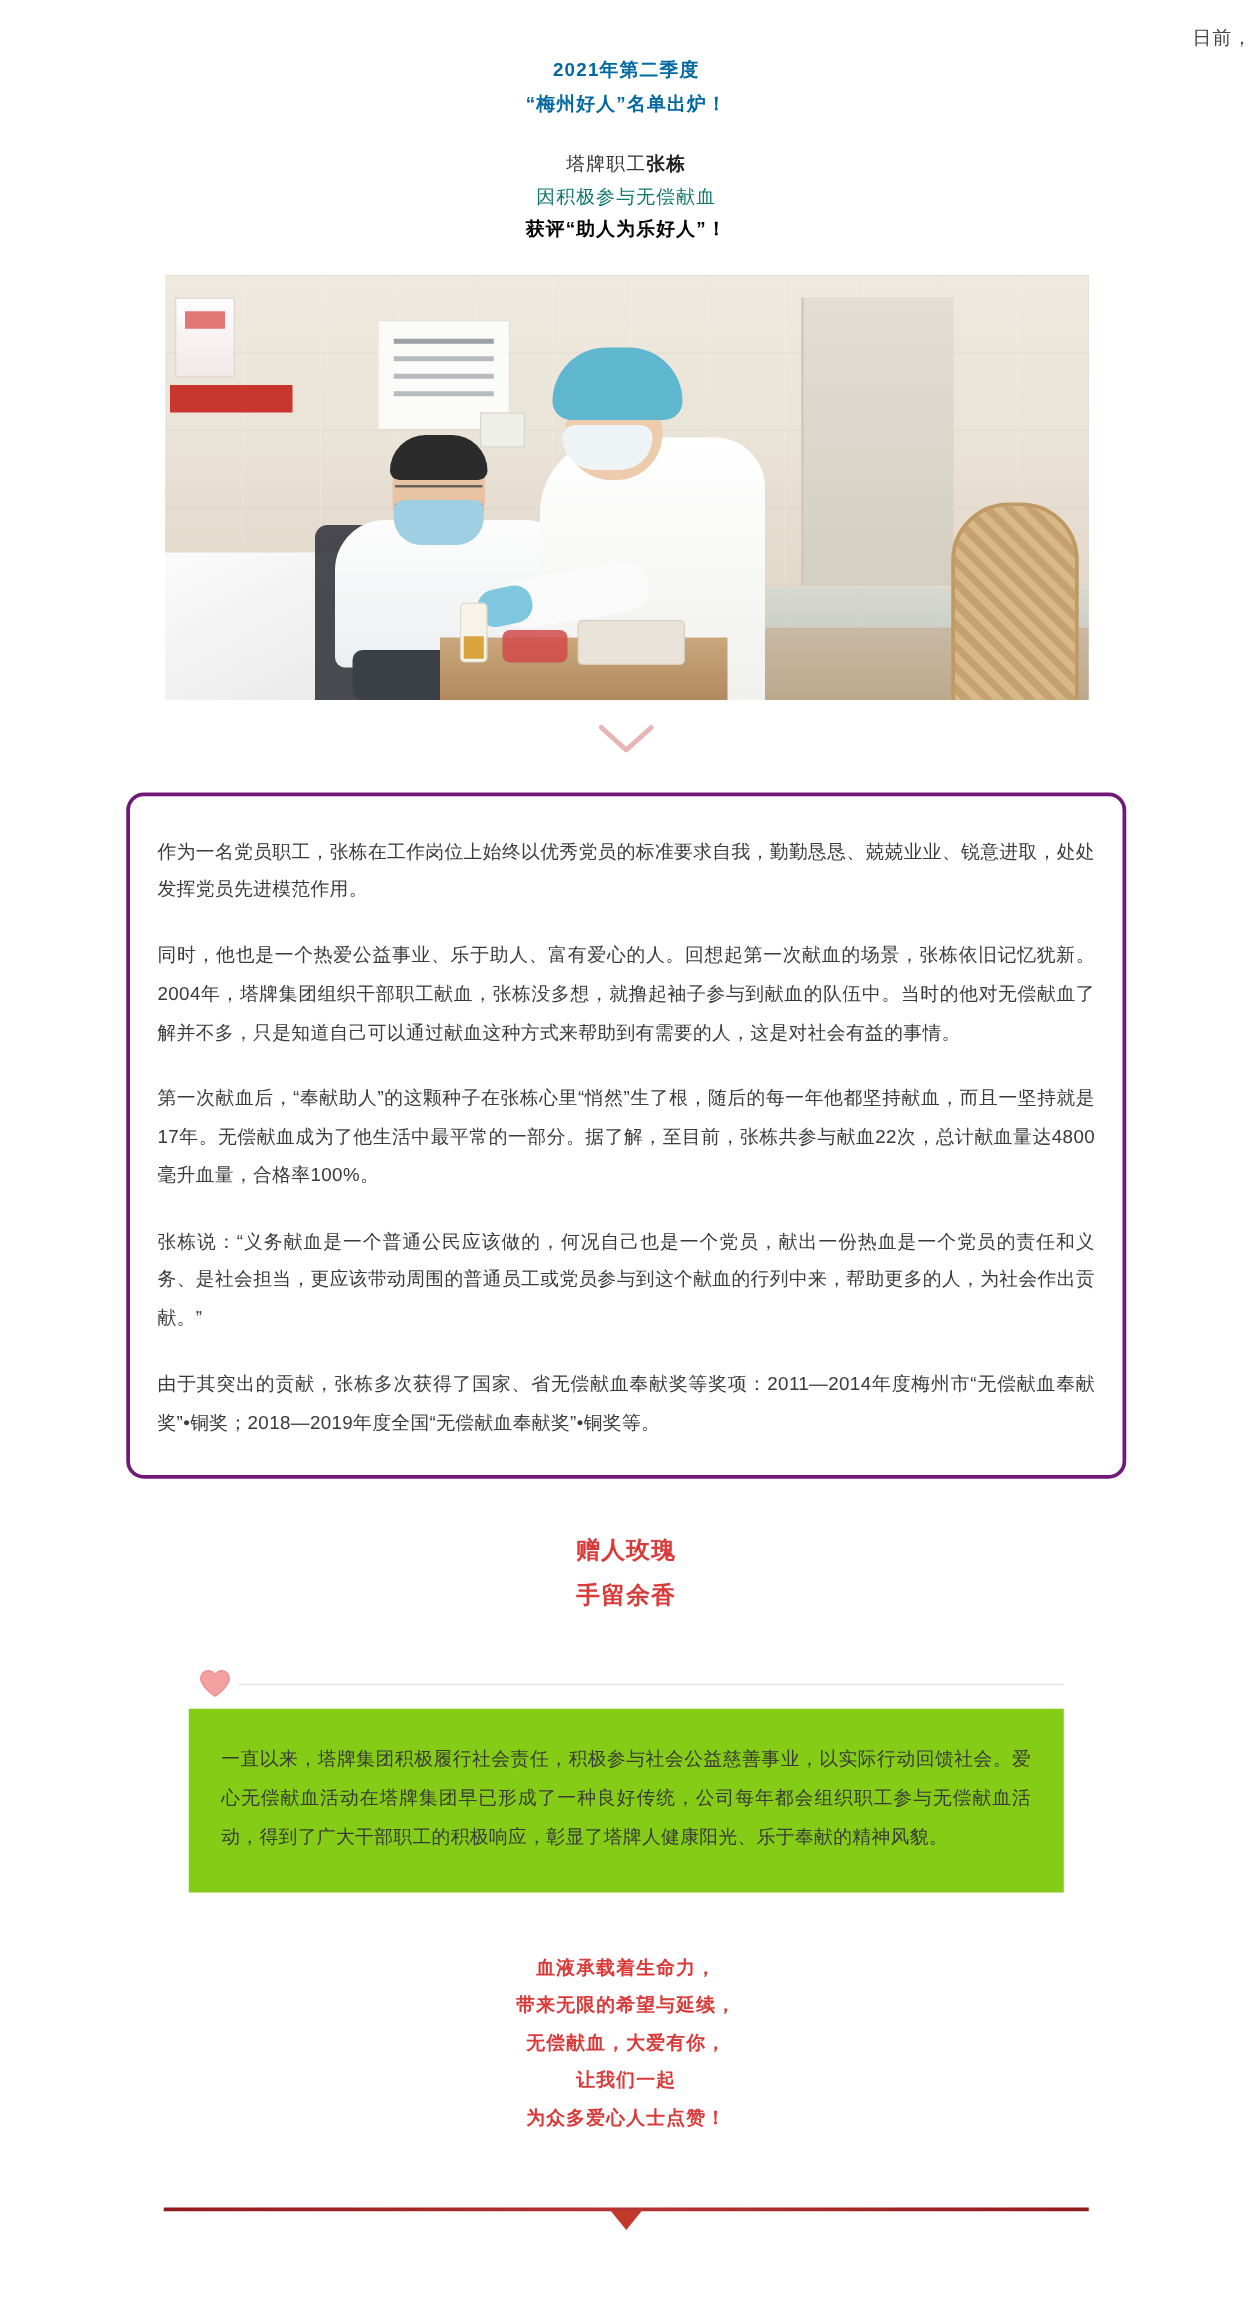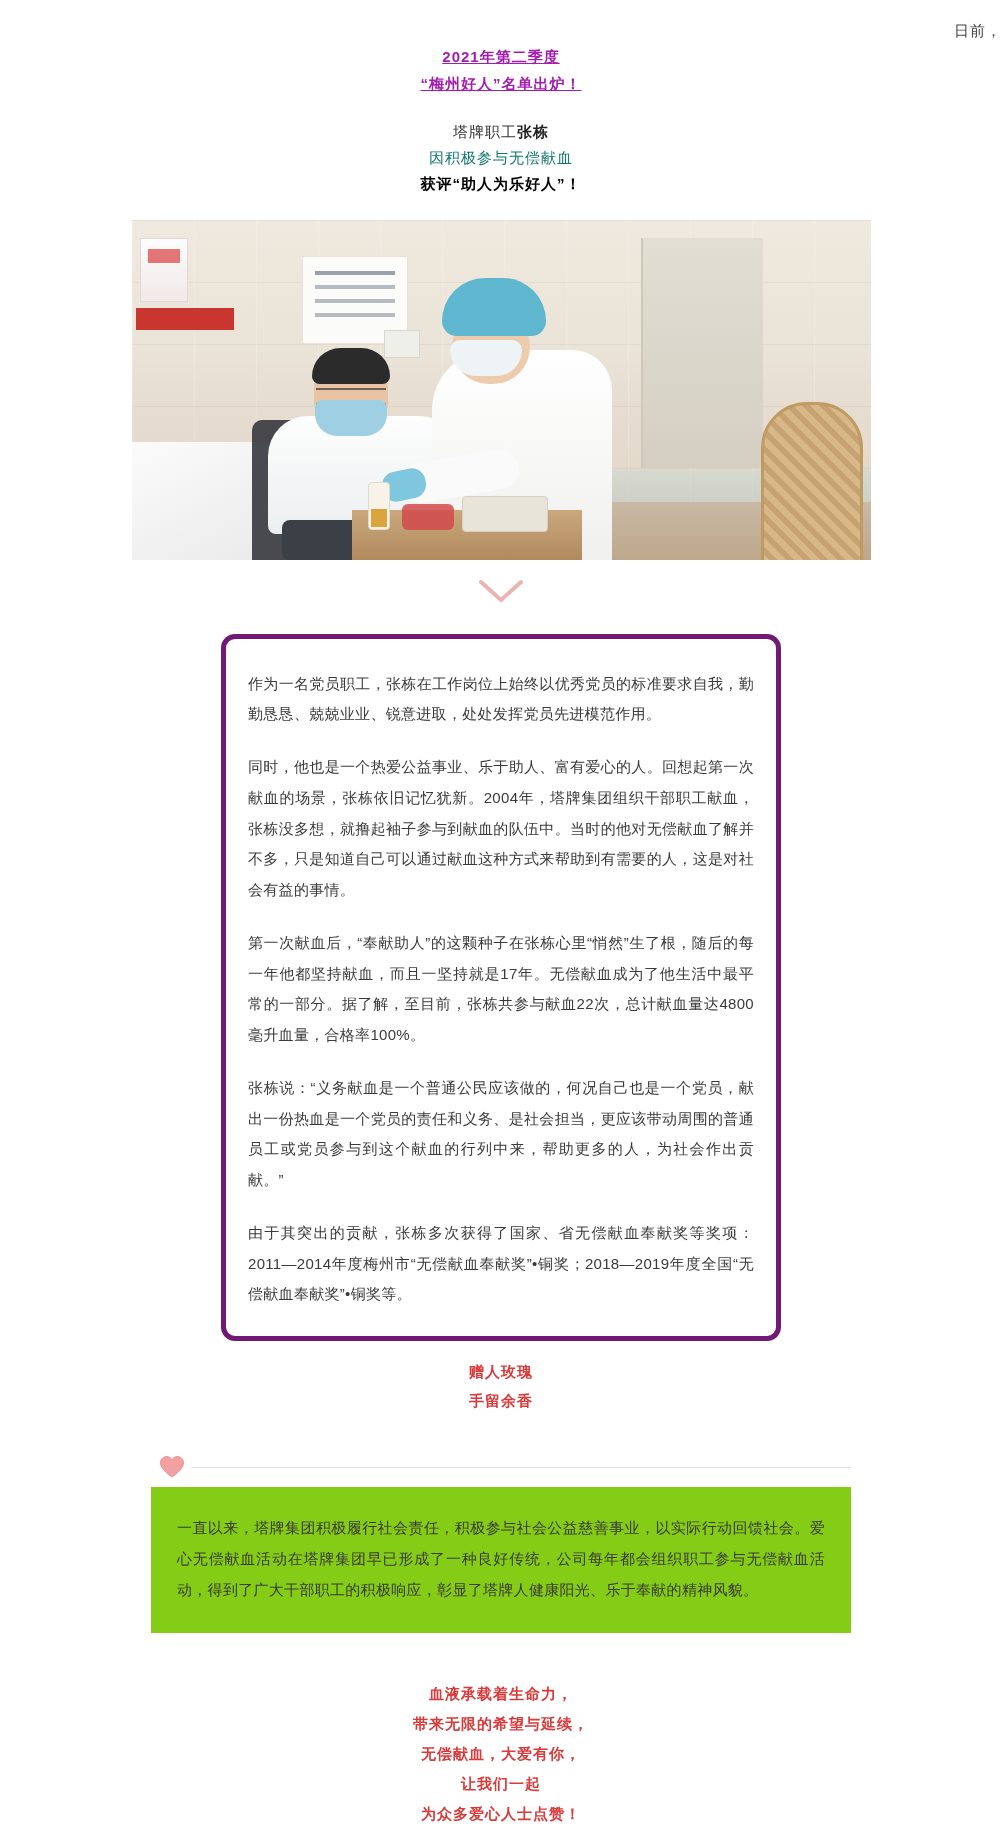--- a/index.html
+++ b/index.html
@@ -30,24 +30,23 @@
   .header .line {
     line-height: 1.75;
     font-size: 15px;
   }
   .header .line1 {
     color: #444444;
     letter-spacing: 1px;
     text-align: right;
   }
   .header .line2, .header .line3 {
-    color: #a21caf;
+    color: #0369a1;
     font-weight: bold;
     letter-spacing: 1px;
-    text-decoration: underline;
   }
   .header .gap {
     height: 22px;
   }
   .header .line4 {
     color: #333333;
     letter-spacing: 1px;
   }
   .header .line4 b { color: #222222; }
   .header .line5 {
@@ -245,45 +244,45 @@
   .chevron {
     width: 1002px;
     text-align: center;
     margin-top: 18px;
     height: 28px;
   }
   .chevron svg { display: inline-block; }
 
   
   .card {
-    width: 560px;
+    width: 800px;
     margin: 28px auto 0 auto;
-    border: 5px solid #701a75;
+    border: 3px solid #701a75;
     border-radius: 14px;
     padding: 30px 22px 26px 22px;
     box-sizing: border-box;
     background: #ffffff;
   }
   .card p {
     margin: 0 0 22px 0;
     font-size: 15px;
     line-height: 2.05;
     color: #3a3a3a;
     text-align: justify;
     letter-spacing: .3px;
   }
   .card p:last-child { margin-bottom: 0; }
 
   
   .slogan {
     text-align: center;
-    margin: 17px auto 0 auto;
+    margin: 40px auto 0 auto;
     color: #d93a3a;
     font-weight: bold;
-    font-size: 15px;
+    font-size: 19px;
     line-height: 1.9;
     letter-spacing: 1px;
   }
 
   
   .heart-row {
     width: 700px;
     margin: 40px auto 0 auto;
     display: flex;
     align-items: center;

